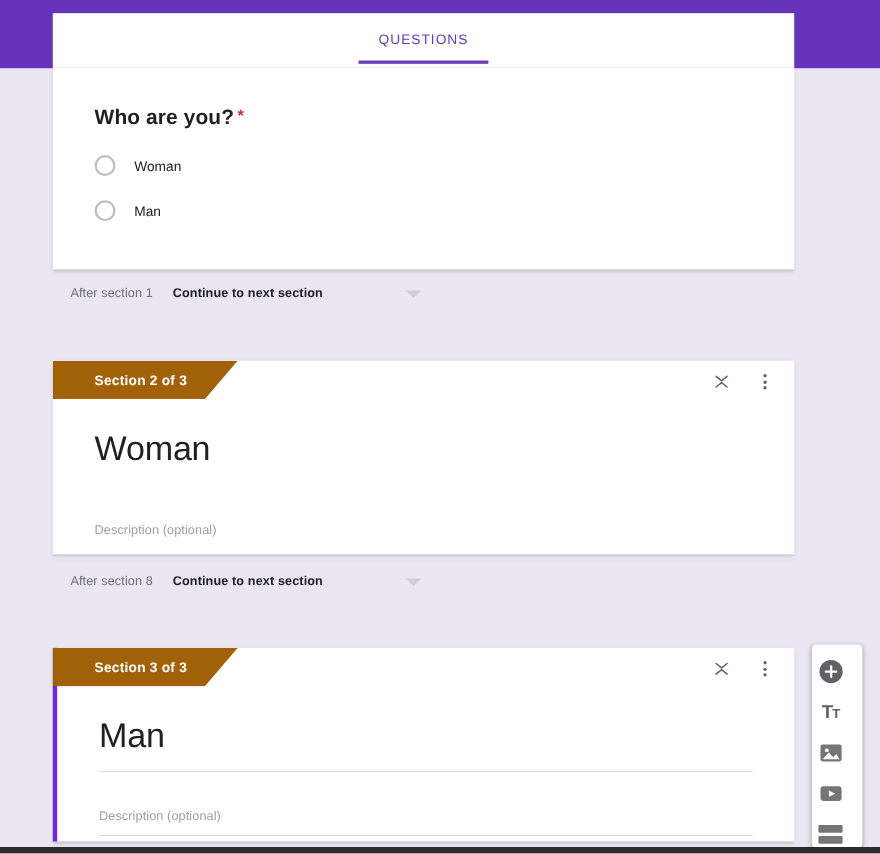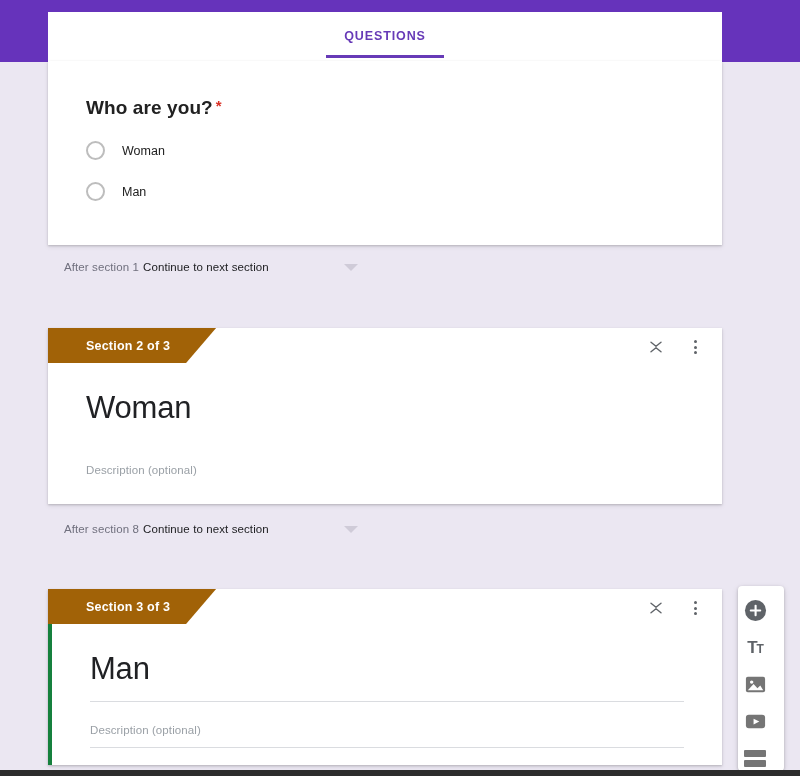--- a/index.html
+++ b/index.html
@@ -34,21 +34,21 @@
     background: #ffffff;
     display: flex;
     align-items: center;
     justify-content: center;
     gap: 34px;
   }
   .tab {
     position: relative;
     font-size: 12.5px;
     letter-spacing: .9px;
-    font-weight: bold;
+    font-weight: normal;
     padding: 14px 18px 15px 18px;
     color: #757575;
     cursor: pointer;
     white-space: nowrap;
   }
   .tab.active { color: #673ab7; }
   .tab.active::after {
     content: "";
     position: absolute;
     left: 0; right: 0; bottom: 0;
@@ -108,22 +108,22 @@
     justify-content: flex-end;
   }
   .after-label {
     font-size: 11.5px;
     color: #70707e;
     letter-spacing: .1px;
   }
   .after-value {
     font-size: 11.5px;
     color: #202124;
-    font-weight: normal;
-    margin-left: 4px;
+    font-weight: bold;
+    margin-left: 18px;
     letter-spacing: .1px;
   }
   .caret {
     width: 0; height: 0;
     border-left: 7px solid transparent;
     border-right: 7px solid transparent;
     border-top: 7px solid #cfcbd8;
     margin-left: 75px;
   }
 
@@ -174,28 +174,29 @@
     font-size: 31px;
     color: #202124;
     font-weight: normal;
     letter-spacing: -.2px;
     line-height: 1.25;
   }
   .section-desc {
     font-size: 11.5px;
     color: #9aa0a6;
     letter-spacing: .1px;
+    margin-top: 12px;
   }
   .field-underline {
     height: 1px;
     background: #dadce0;
   }
 
   
-  #section3-card { border-left: 4px solid #15803d; }
+  #section3-card { border-left: 4px solid #6d28d9; }
 
   
   #toolbar {
     position: absolute;
     left: 738px; top: 586px;
     width: 46px;
     height: 185px;
     background: #ffffff;
     border-radius: 4px;
     box-shadow: 0 1px 3px rgba(0,0,0,.22), 0 2px 7px rgba(0,0,0,.10);

